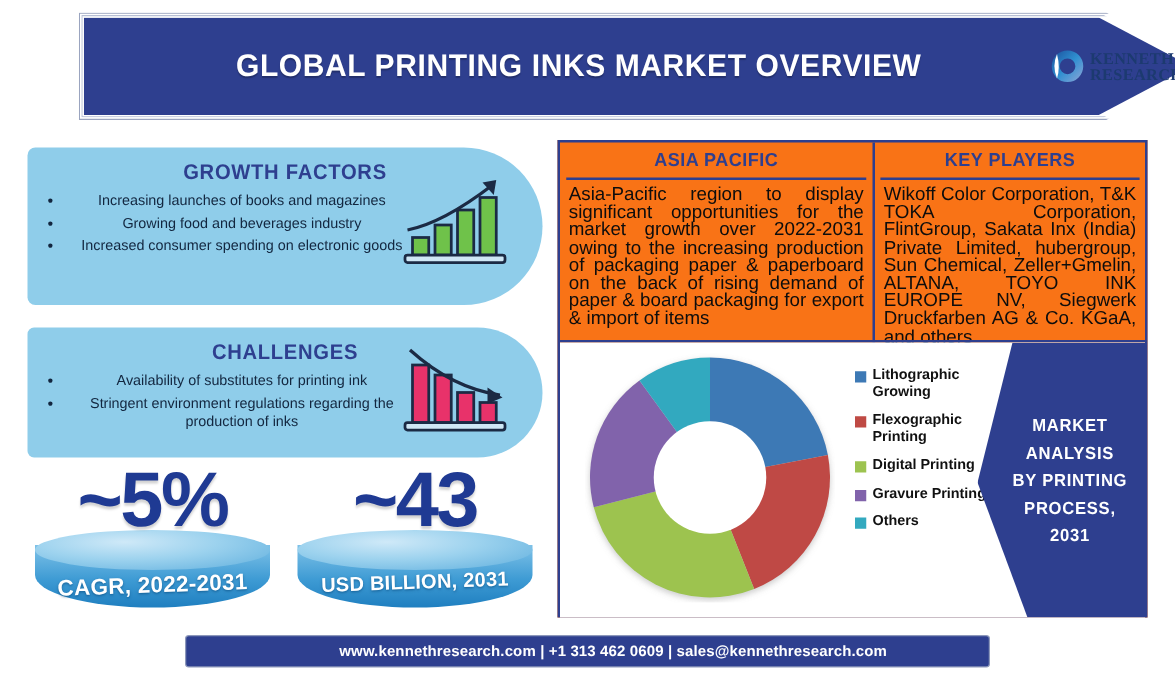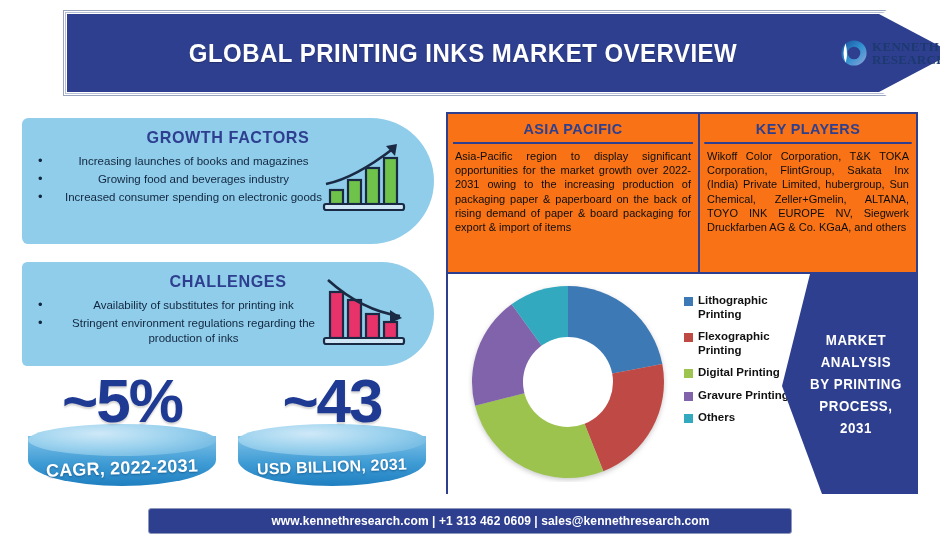--- a/index.html
+++ b/index.html
@@ -125,21 +125,21 @@
   .rcol{ position:relative; height:100%; }
   .rcol.a{ width:252px; border-right:2px solid #2e3f8f; }
   .rcol.b{ width:216px; }
   .rhead{
     height:30px; border-bottom:2px solid #2e3f8f;
     display:flex; align-items:center; justify-content:center;
     color:#2e3f8f; font-weight:bold; font-size:15px; letter-spacing:.4px;
     transform:scaleX(.96);
   }
   .rbody{
-    padding:5px 7px; font-size:11px; line-height:14.2px; color:#0d0d0d;
+    padding:5px 7px; font-size:15px; line-height:14.2px; color:#0d0d0d;
     text-align:justify; text-justify:inter-word; hyphens:none;
   }
   .rsep{
     position:absolute; left:0; top:158px; width:100%; height:2px; background:#2e3f8f;
   }
 
   .chart-area{
     position:absolute; left:0; top:160px; width:100%; height:220px;
     background:#fff; overflow:hidden;
   }
@@ -297,21 +297,21 @@
               <path d="M 100 100 L 7.0160165316514025 123.87422916782602 A 96 96 0 0 1 43.57261577992263 22.334368540005002 Z" fill="#8163ab"></path>
               <path d="M 100 100 L 43.57261577992263 22.334368540005002 A 96 96 0 0 1 99.99999999999999 4 Z" fill="#33a9bf"></path>
             </g>
           <circle cx="100" cy="100" r="45" fill="#ffffff"></circle>
         </svg>
       </div>
 
       <div class="legend">
         <div class="legend-item">
           <span class="legend-sw" style="background:#3d79b5"></span>
-          <span class="legend-lbl">Lithographic Printing</span>
+          <span class="legend-lbl">Lithographic Growing</span>
         </div>
         <div class="legend-item">
           <span class="legend-sw" style="background:#bf4a44"></span>
           <span class="legend-lbl">Flexographic Printing</span>
         </div>
         <div class="legend-item">
           <span class="legend-sw" style="background:#9dc350"></span>
           <span class="legend-lbl">Digital Printing</span>
         </div>
         <div class="legend-item">

